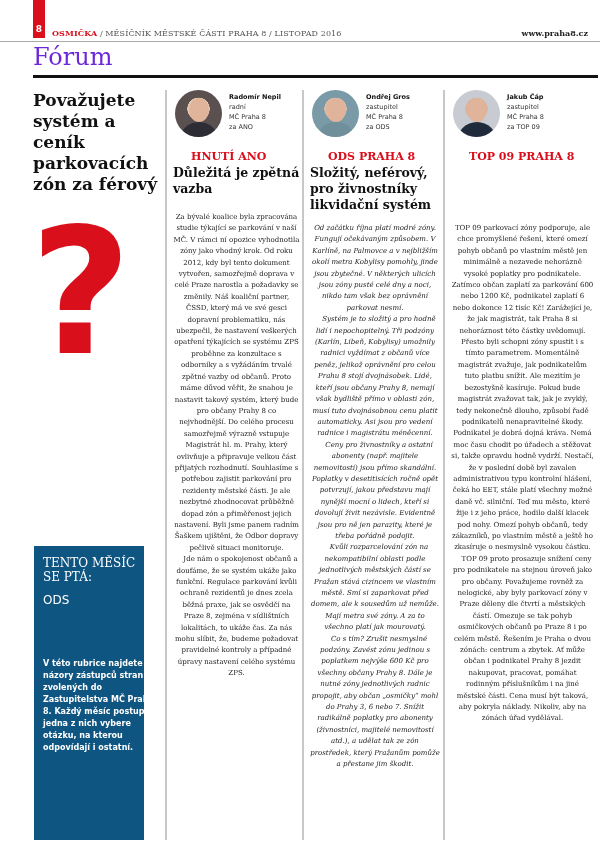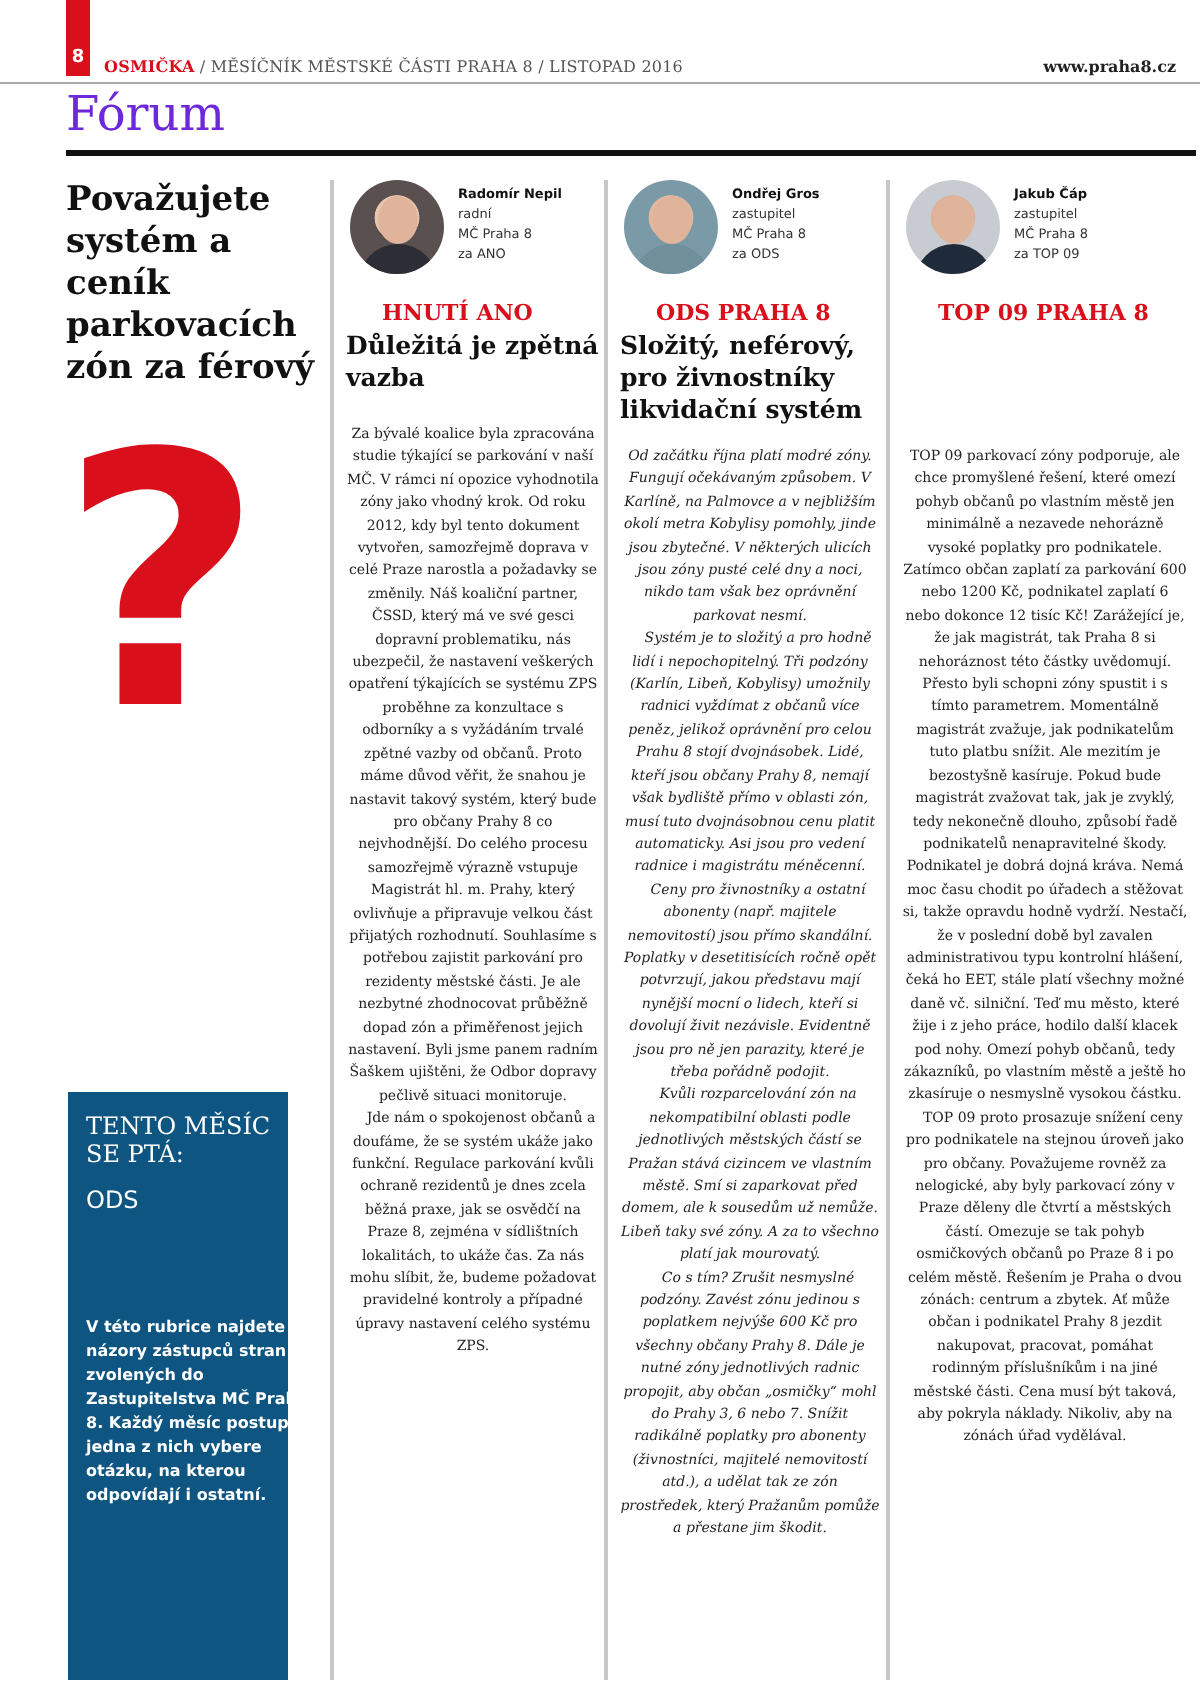--- a/index.html
+++ b/index.html
@@ -90,21 +90,21 @@
     <div>zastupitel</div>
     <div>MČ Praha 8</div>
     <div>za ODS</div>
   </div>
   <div class="partyname">ODS PRAHA 8</div>
   <div class="headline">Složitý, neférový, pro živnostníky likvidační systém</div>
   <div class="body-text">
     <p>Od začátku října platí modré zóny. Fungují očekávaným způsobem. V Karlíně, na Palmovce a v nejbližším okolí metra Kobylisy pomohly, jinde jsou zbytečné. V některých ulicích jsou zóny pusté celé dny a noci, nikdo tam však bez oprávnění parkovat nesmí.</p>
     <p>Systém je to složitý a pro hodně lidí i nepochopitelný. Tři podzóny (Karlín, Libeň, Kobylisy) umožnily radnici vyždímat z občanů více peněz, jelikož oprávnění pro celou Prahu 8 stojí dvojnásobek. Lidé, kteří jsou občany Prahy 8, nemají však bydliště přímo v oblasti zón, musí tuto dvojnásobnou cenu platit automaticky. Asi jsou pro vedení radnice i magistrátu méněcenní.</p>
     <p>Ceny pro živnostníky a ostatní abonenty (např. majitele nemovitostí) jsou přímo skandální. Poplatky v desetitisících ročně opět potvrzují, jakou představu mají nynější mocní o lidech, kteří si dovolují živit nezávisle. Evidentně jsou pro ně jen parazity, které je třeba pořádně podojit.</p>
-    <p>Kvůli rozparcelování zón na nekompatibilní oblasti podle jednotlivých městských částí se Pražan stává cizincem ve vlastním městě. Smí si zaparkovat před domem, ale k sousedům už nemůže. Libeň taky své zóny. A za to všechno platí jak mourovatý.</p>
+    <p>Kvůli rozparcelování zón na nekompatibilní oblasti podle jednotlivých městských částí se Pražan stává cizincem ve vlastním městě. Smí si zaparkovat před domem, ale k sousedům už nemůže. Mají metra své zóny. A za to všechno platí jak mourovatý.</p>
     <p>Co s tím? Zrušit nesmyslné podzóny. Zavést zónu jedinou s poplatkem nejvýše 600 Kč pro všechny občany Prahy 8. Dále je nutné zóny jednotlivých radnic propojit, aby občan „osmičky“ mohl do Prahy 3, 6 nebo 7. Snížit radikálně poplatky pro abonenty (živnostníci, majitelé nemovitostí atd.), a udělat tak ze zón prostředek, který Pražanům pomůže a přestane jim škodit.</p>
   </div>
 </div>
 
 <div class="col col3">
   <div class="avatar" style="background:radial-gradient(circle at 50% 40%, #dcb39a 0 30%, #c8ccd2 31% 100%);">
       <div class="face"></div>
       <div class="body" style="background:#1f2a3a;"></div>
     </div>
   <div class="who">

